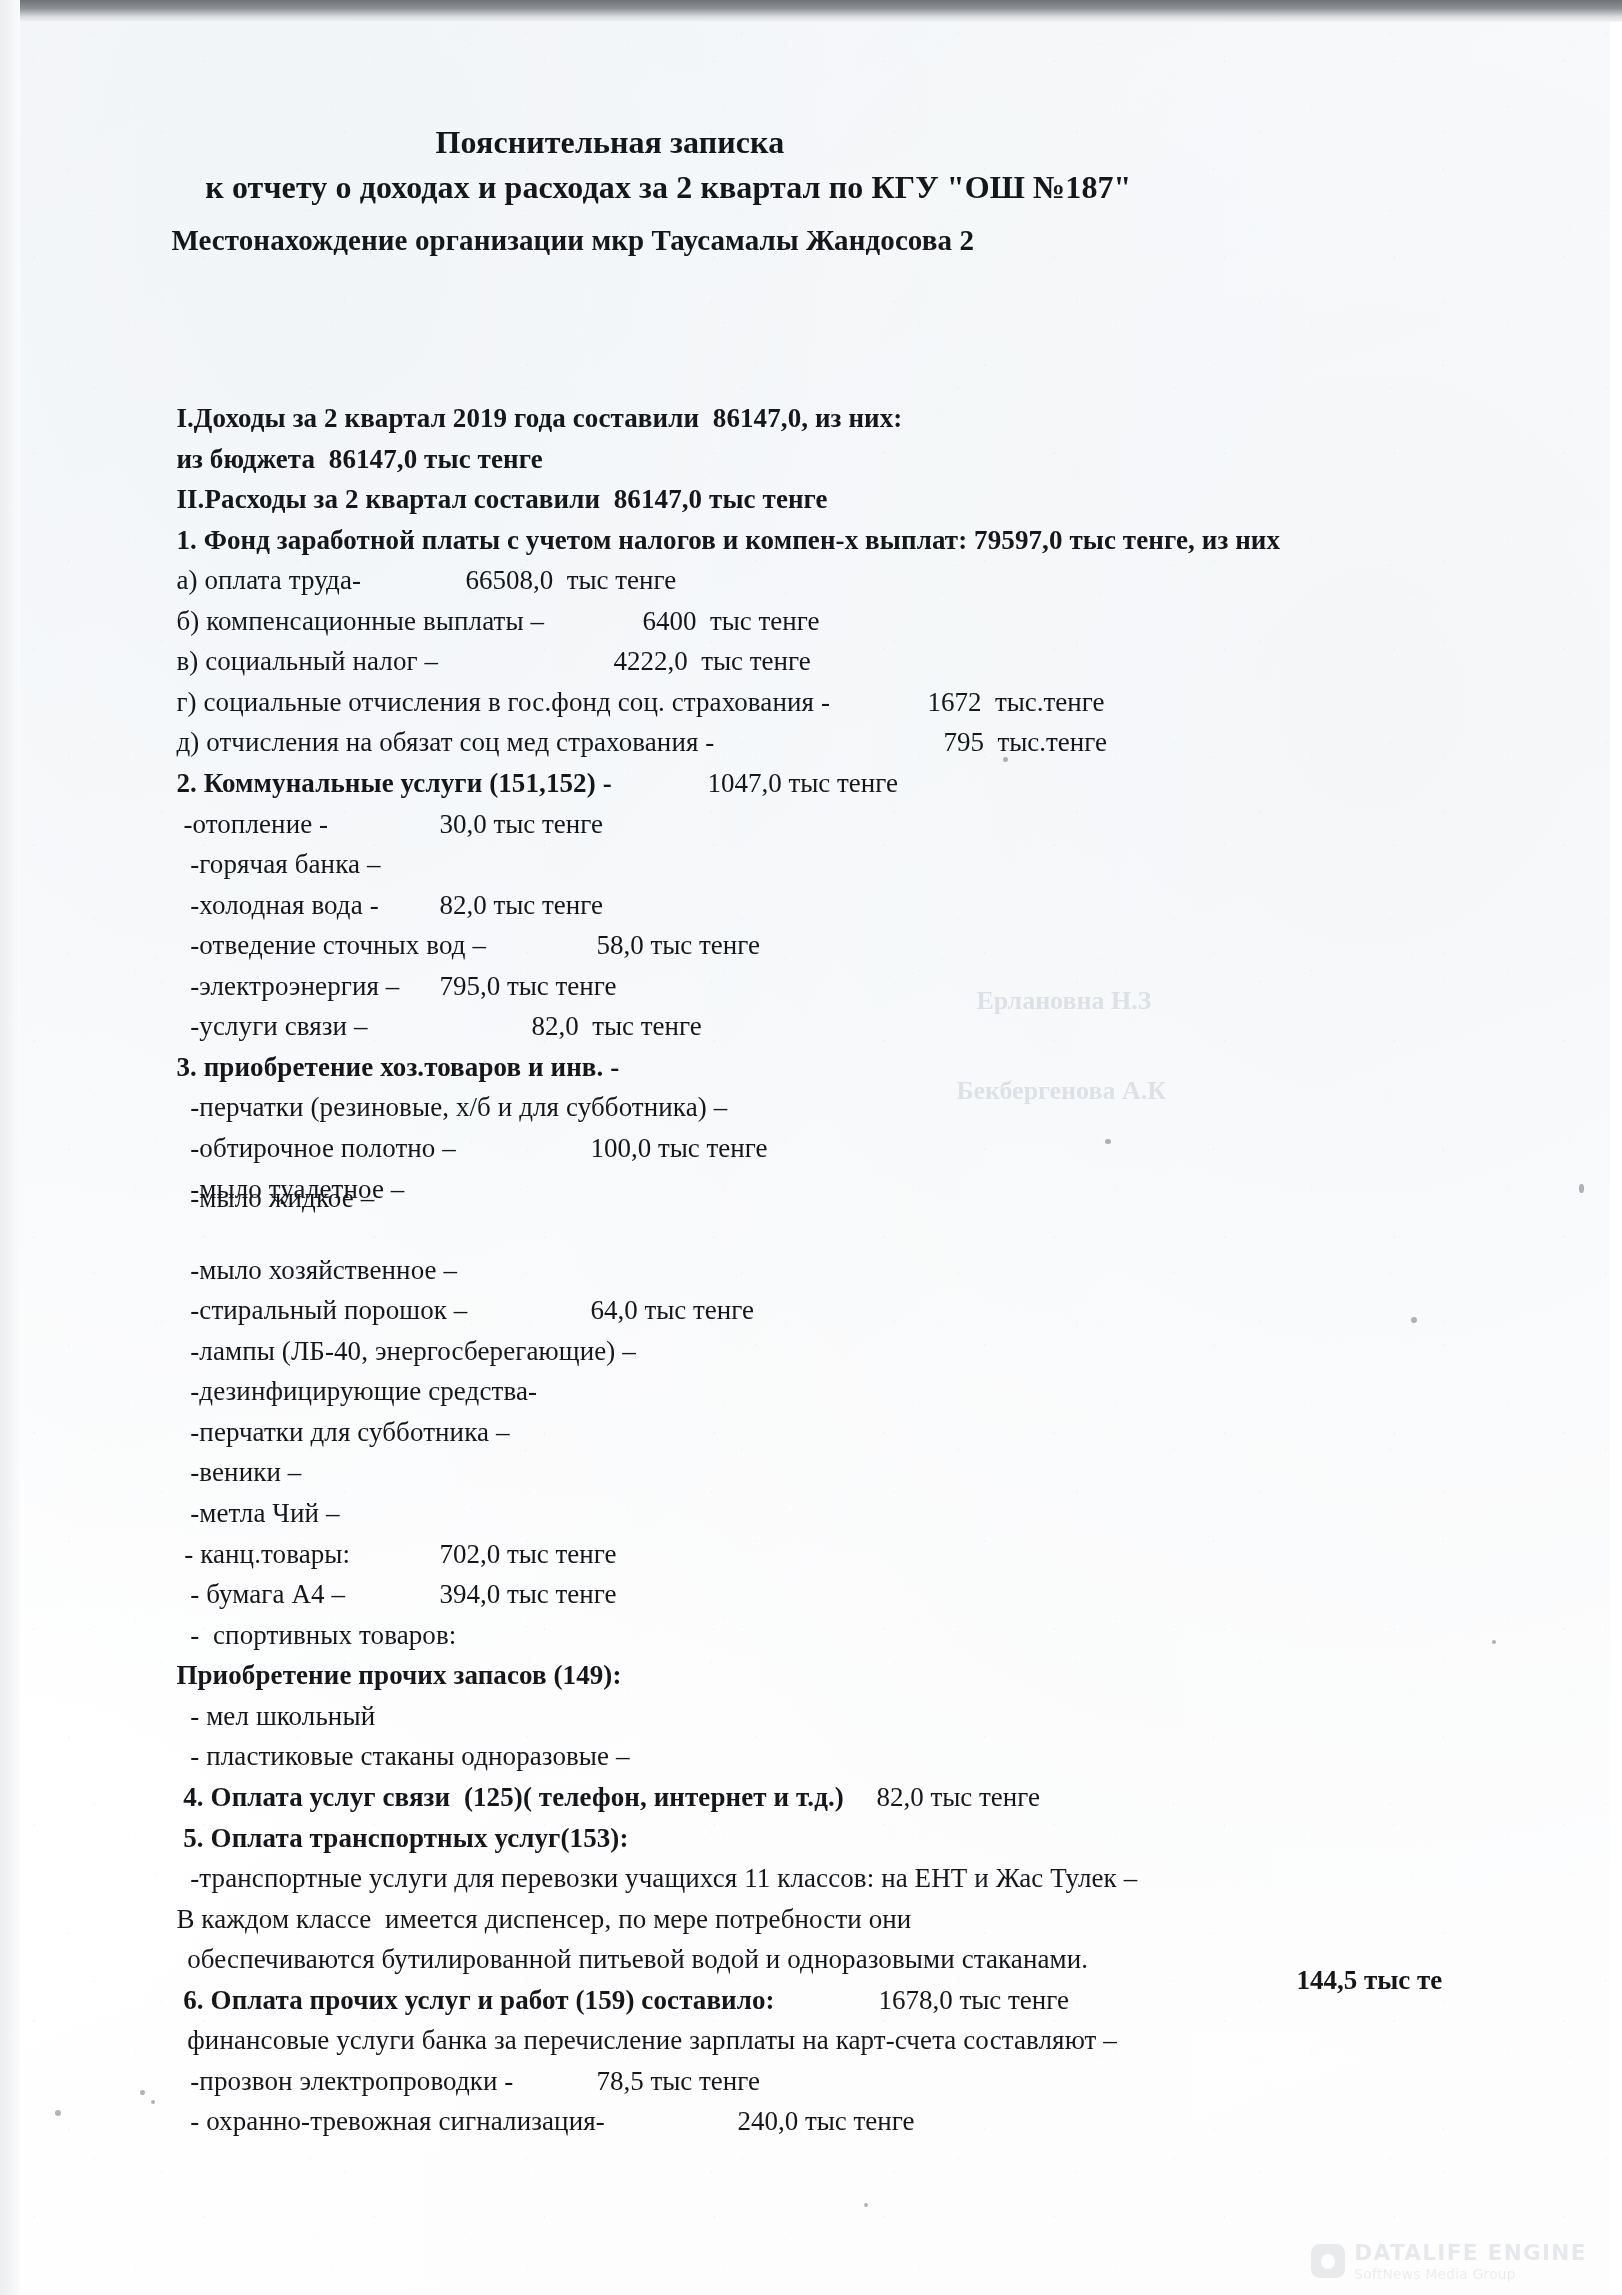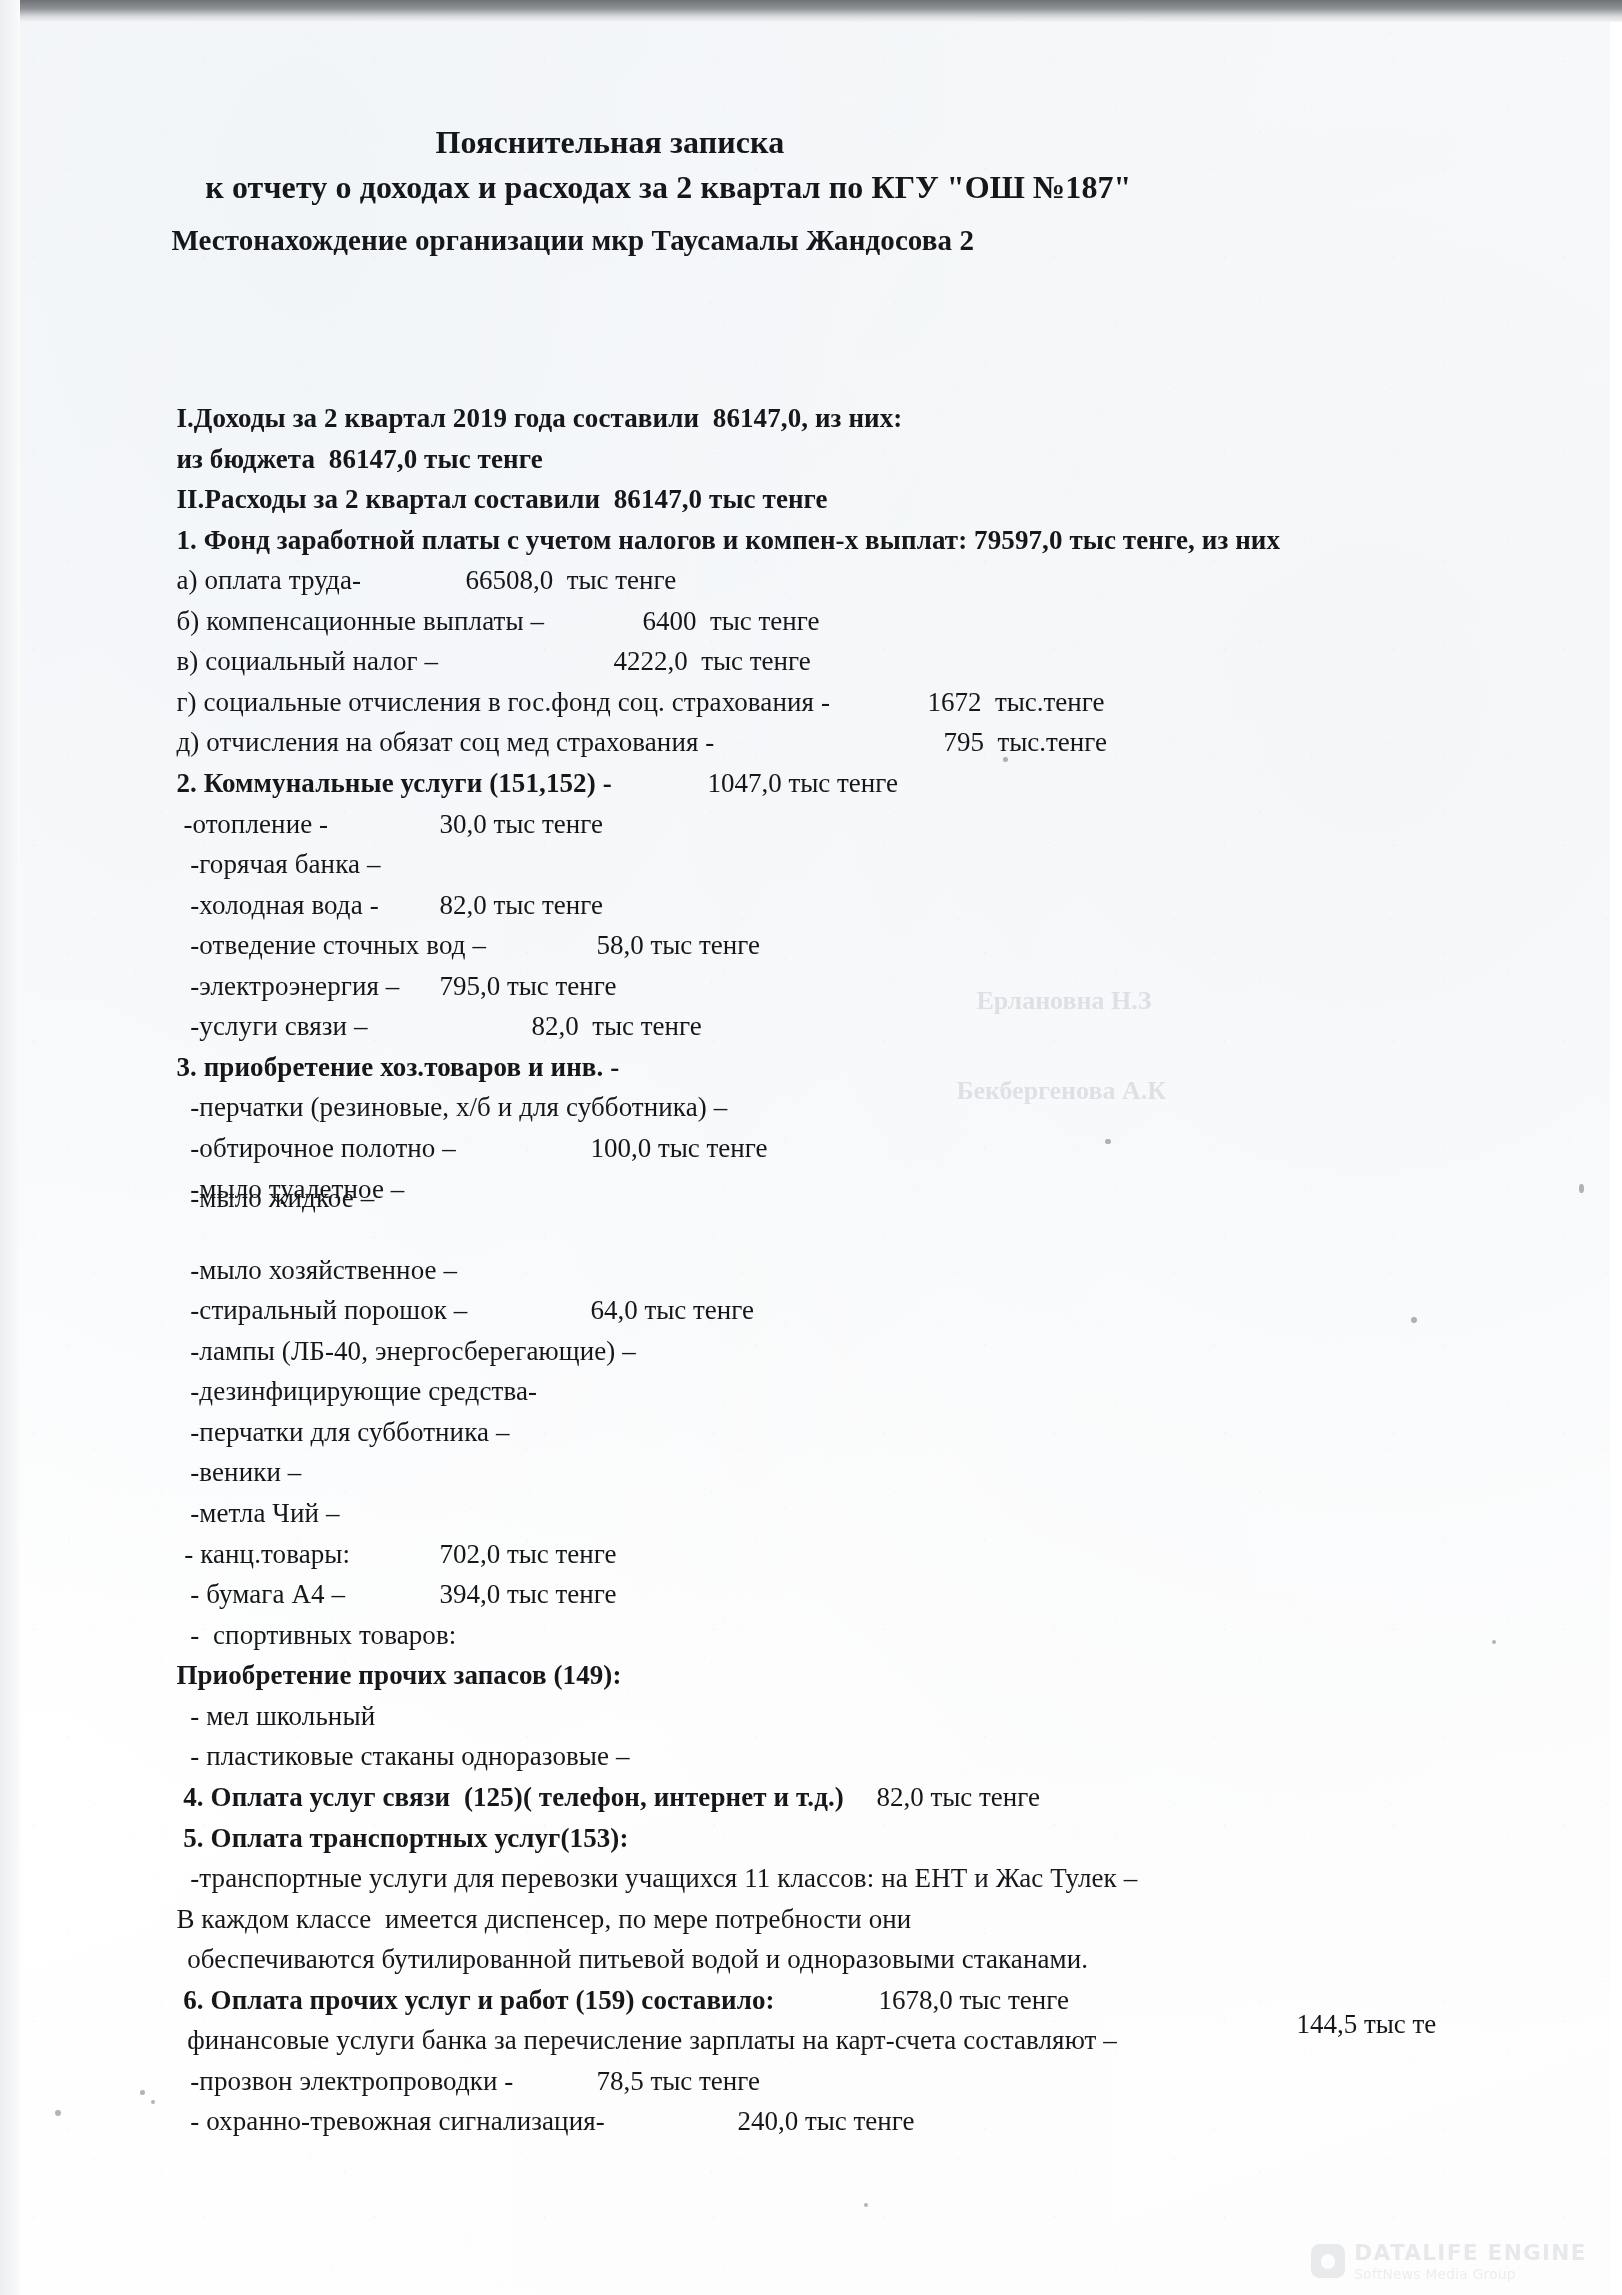--- a/index.html
+++ b/index.html
@@ -215,21 +215,21 @@
           <div class="line" style="left: 169px; top: 1724px;"> - пластиковые стаканы одноразовые –</div>
           <div class="line bold" style="left: 162px; top: 1765px;"> 4. Оплата услуг связи  (125)( телефон, интернет и т.д.)</div>
           <div class="val" style="left: 862px; top: 1765px;">82,0 тыс тенге</div>
           <div class="line bold" style="left: 162px; top: 1806px;"> 5. Оплата транспортных услуг(153):</div>
           <div class="line" style="left: 169px; top: 1846px;"> -транспортные услуги для перевозки учащихся 11 классов: на ЕНТ и Жас Тулек –</div>
           <div class="line" style="left: 162px; top: 1887px;">В каждом классе  имеется диспенсер, по мере потребности они</div>
           <div class="line" style="left: 166px; top: 1927px;"> обеспечиваются бутилированной питьевой водой и одноразовыми стаканами.</div>
           <div class="line bold" style="left: 162px; top: 1968px;"> 6. Оплата прочих услуг и работ (159) составило:</div>
           <div class="val" style="left: 864px; top: 1968px;">1678,0 тыс тенге</div>
           <div class="line" style="left: 166px; top: 2008px;"> финансовые услуги банка за перечисление зарплаты на карт-счета составляют –</div>
-          <div class="val" style="left: 1282px; top: 1992px;">144,5 тыс те</div>
+          <div class="val" style="left: 1282px; top: 1948px; font-weight: bold;">144,5 тыс те</div>
           <div class="line" style="left: 169px; top: 2049px;"> -прозвон электропроводки -</div>
           <div class="val" style="left: 582px; top: 2049px;">78,5 тыс тенге</div>
           <div class="line" style="left: 169px; top: 2089px;"> - охранно-тревожная сигнализация-</div>
           <div class="val" style="left: 723px; top: 2089px;">240,0 тыс тенге</div>
         </div>
 
       <div id="ghost-slot">
           <div class="ghost" style="left: 962px; top: 968px;">Ерлановна Н.З</div>
           <div class="ghost" style="left: 942px; top: 1058px;">Бекбергенова А.К</div>
         </div>

